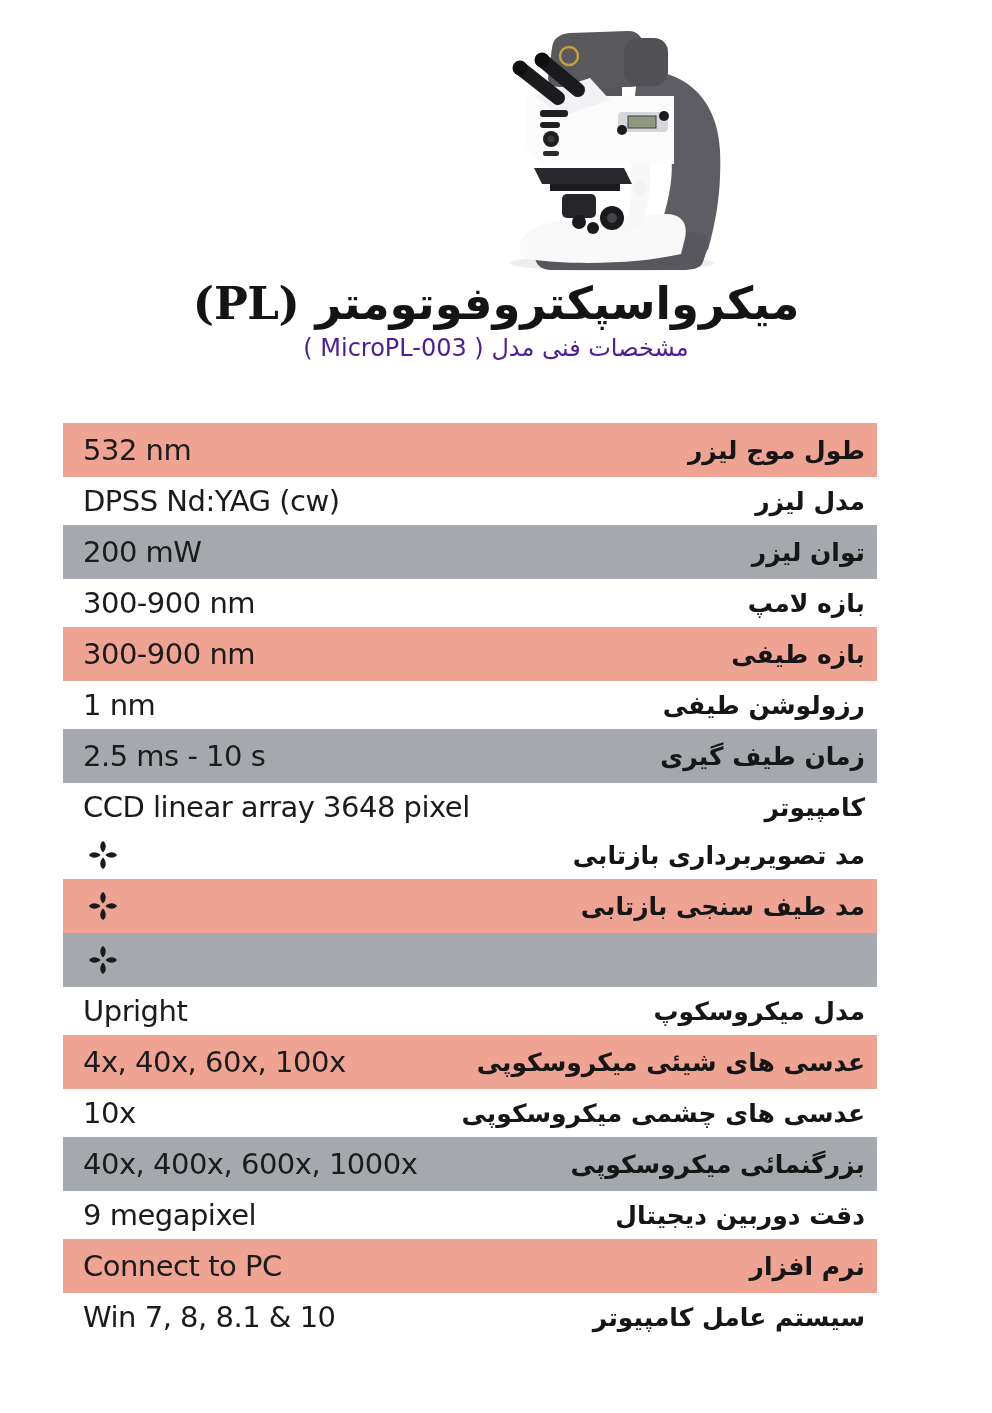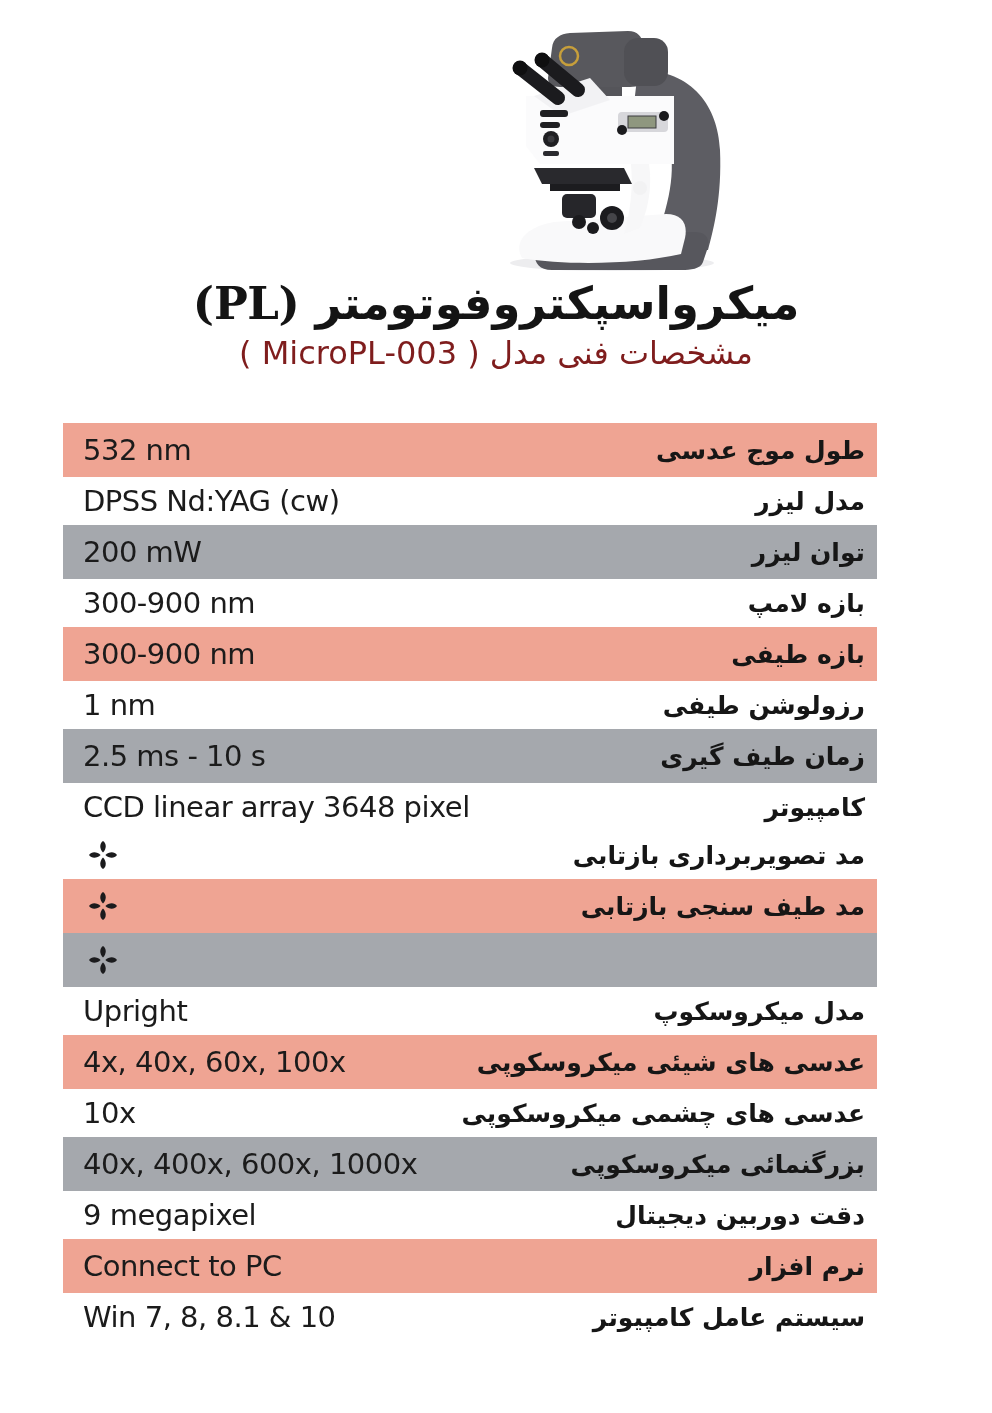--- a/index.html
+++ b/index.html
@@ -23,21 +23,21 @@
     font-size:45px;line-height:1.15;
     font-weight:bold;color:#141414;
     letter-spacing:-0.5px;
   }
   .title .title-en{
     font-family:"DejaVu Serif","Liberation Serif",serif;
     font-weight:600;
   }
   .subtitle{
     margin-top:4px;
-    font-size:32px;color:#7f1d1d;
+    font-size:24px;color:#4c1d95;
     letter-spacing:-0.5px;
   }
   .subtitle .subtitle-model{letter-spacing:0;}
   .spec-table{
     position:absolute;top:423px;left:63px;width:814px;
   }
   .row{position:relative;height:48px;}
   .row.bg-salmon{height:54px;background:#EFA493;}
   .row.bg-gray{height:54px;background:#A5A8AD;}
   .row.bg-white{background:#ffffff;}
@@ -123,21 +123,21 @@
       <span class="title-en" dir="ltr">(PL)</span>
     </h1>
     <div class="subtitle" dir="rtl">
       <span>مشخصات فنی  مدل</span>
       <span class="subtitle-model" dir="ltr">( MicroPL-003 )</span>
     </div>
   </header>
 
   <main class="spec-table" id="spec-table">
       <div class="row bg-salmon">
-        <span class="label" dir="rtl">طول موج عدسی</span>
+        <span class="label" dir="rtl">طول موج لیزر</span>
         <span class="value">532 nm</span>
       </div>
       <div class="row bg-white">
         <span class="label" dir="rtl">مدل لیزر</span>
         <span class="value">DPSS Nd:YAG (cw)</span>
       </div>
       <div class="row bg-gray">
         <span class="label" dir="rtl">توان لیزر</span>
         <span class="value">200 mW</span>
       </div>

